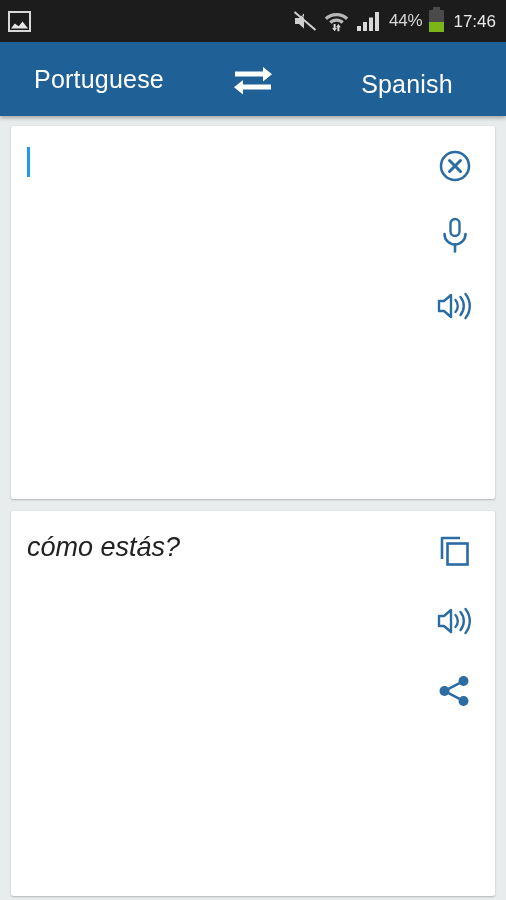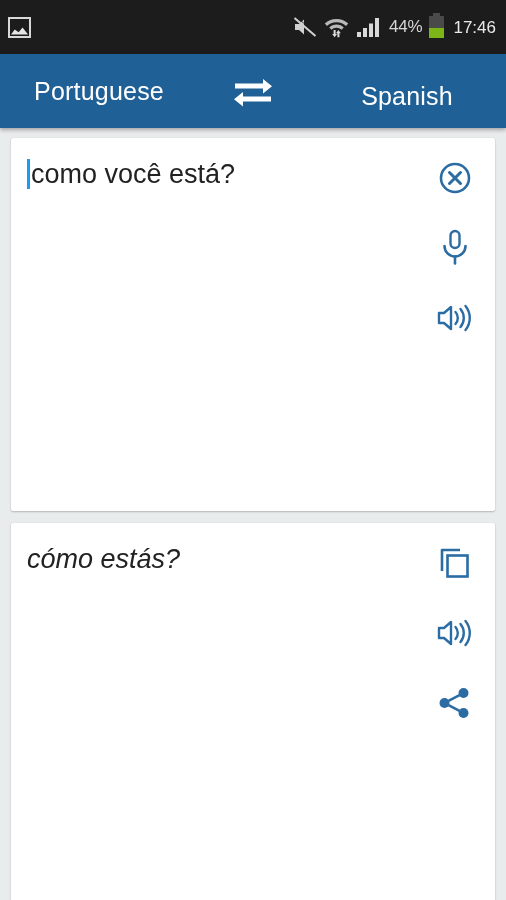--- a/index.html
+++ b/index.html
@@ -10,21 +10,21 @@
   body {
     width: 506px;
     height: 900px;
     overflow: hidden;
     font-family: "Liberation Sans", sans-serif;
     -webkit-font-smoothing: antialiased;
   }
 
   
   .statusbar {
-    height: 54px;
+    height: 42px;
     background: #1c1c1c;
     display: flex;
     align-items: center;
     padding: 0 10px 0 8px;
     box-sizing: border-box;
   }
   .status-left { display: flex; align-items: center; gap: 6px; }
   .status-right {
     margin-left: auto;
     display: flex;
@@ -216,21 +216,21 @@
     </svg>
   </div>
 
   <div class="lang-btn dst">Spanish</div>
 </div>
 
 <div class="content">
 
   <div class="card input-card">
     <div class="card-text">
-      <span class="caret"></span><span>como você está?</span>
+      <span class="caret"></span>
     </div>
 
     <div class="icon-col">
 
       <div class="icon-btn">
         <svg width="34" height="34" viewBox="0 0 34 34">
           <circle cx="17" cy="17" r="14" fill="none" stroke="#2b6ca3" stroke-width="2.6"></circle>
           <path d="M11.5 11.5 L22.5 22.5 M22.5 11.5 L11.5 22.5" stroke="#2b6ca3" stroke-width="3.0" stroke-linecap="round"></path>
         </svg>
       </div>

